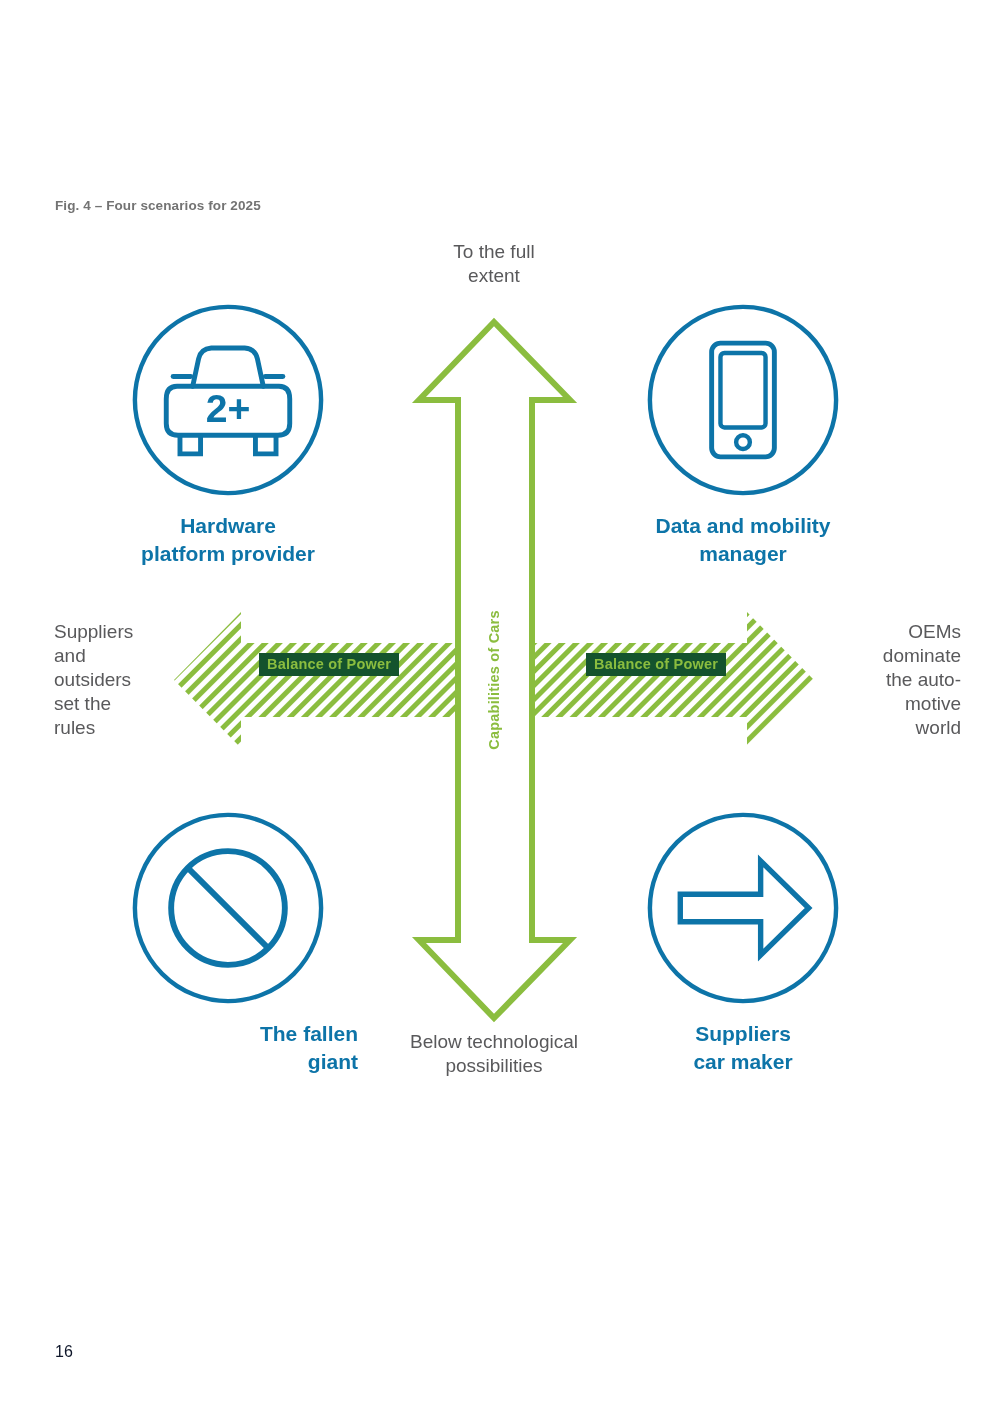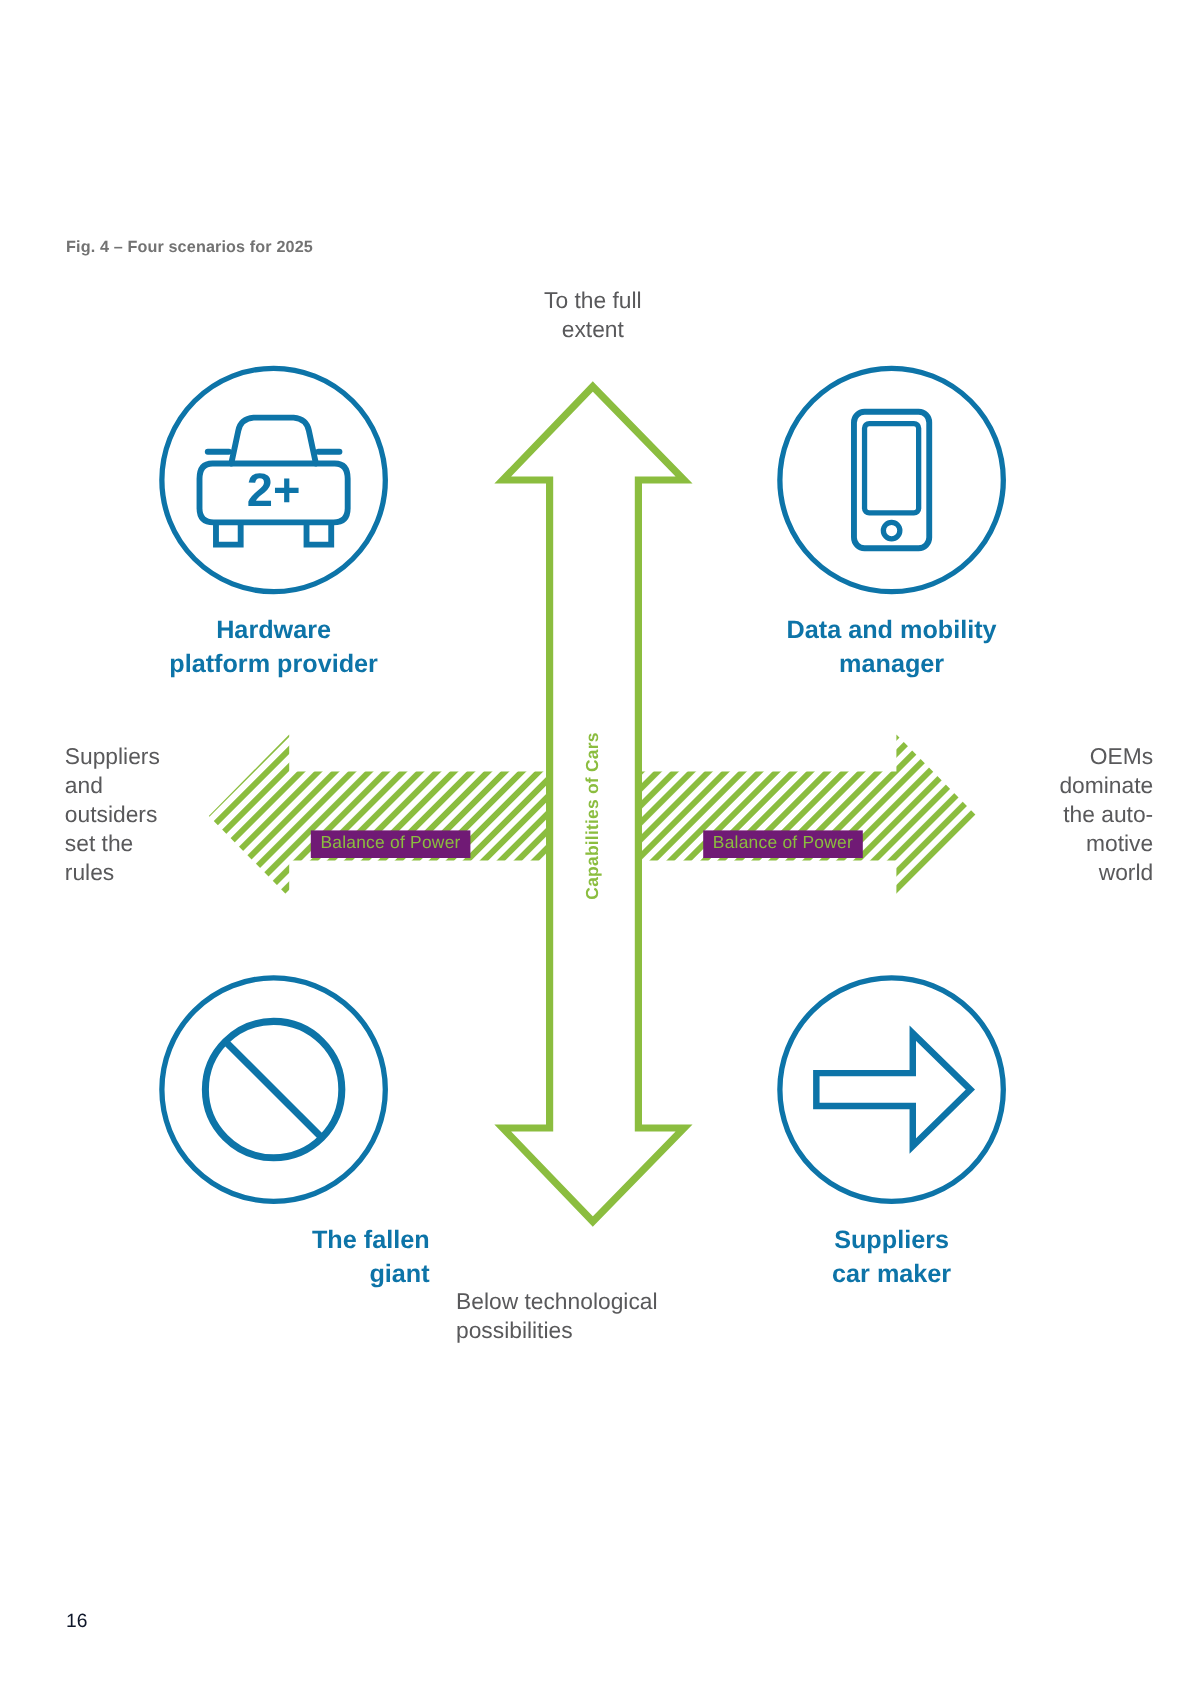--- a/index.html
+++ b/index.html
@@ -81,22 +81,21 @@
   #axis-label-top {
     left: 394px;
     top: 0;
     width: 200px;
     text-align: center;
   }
   #axis-label-bottom {
     left: 380px;
     top: 790px;
     width: 228px;
-    text-align: left;
-    margin-top: 44px;
+    text-align: center;
   }
   #axis-label-left {
     left: 54px;
     top: 380px;
     width: 108px;
     text-align: left;
   }
   #axis-label-right {
     left: 843px;
     top: 380px;
@@ -124,26 +123,26 @@
     font-size: 14.5px;
     font-weight: bold;
     color: #8bbd3f;
     white-space: nowrap;
     letter-spacing: 0.2px;
   }
 
   
   .balance-caption {
     position: absolute;
-    top: 452px;
+    top: 413px;
     font-size: 14.5px;
-    font-weight: normal;
+    font-weight: bold;
     color: #8bbd3f;
     white-space: nowrap;
-    background: #701a75;
+    background: #14532d;
     padding: 3px 8px 4px 8px;
     letter-spacing: 0.2px;
   }
   #balance-caption-left  { left: 259px; }
   #balance-caption-right { left: 586px; }
 </style>
 </head>
 <body>
 
 <div id="fig-caption">Fig. 4 – Four scenarios for 2025</div>

